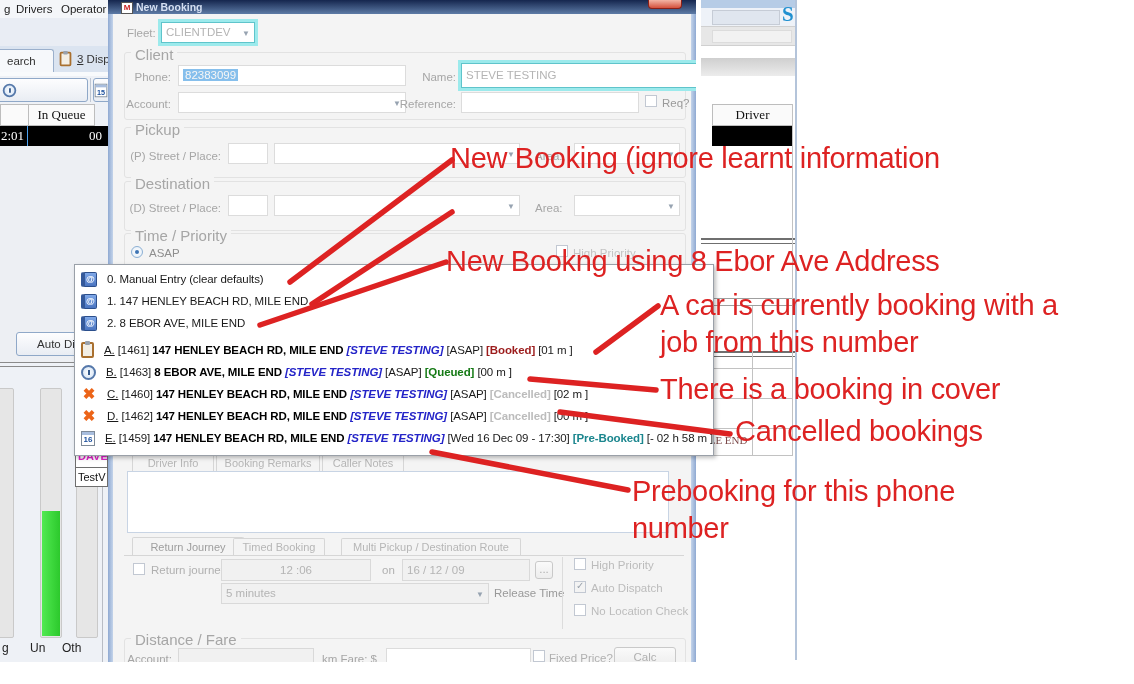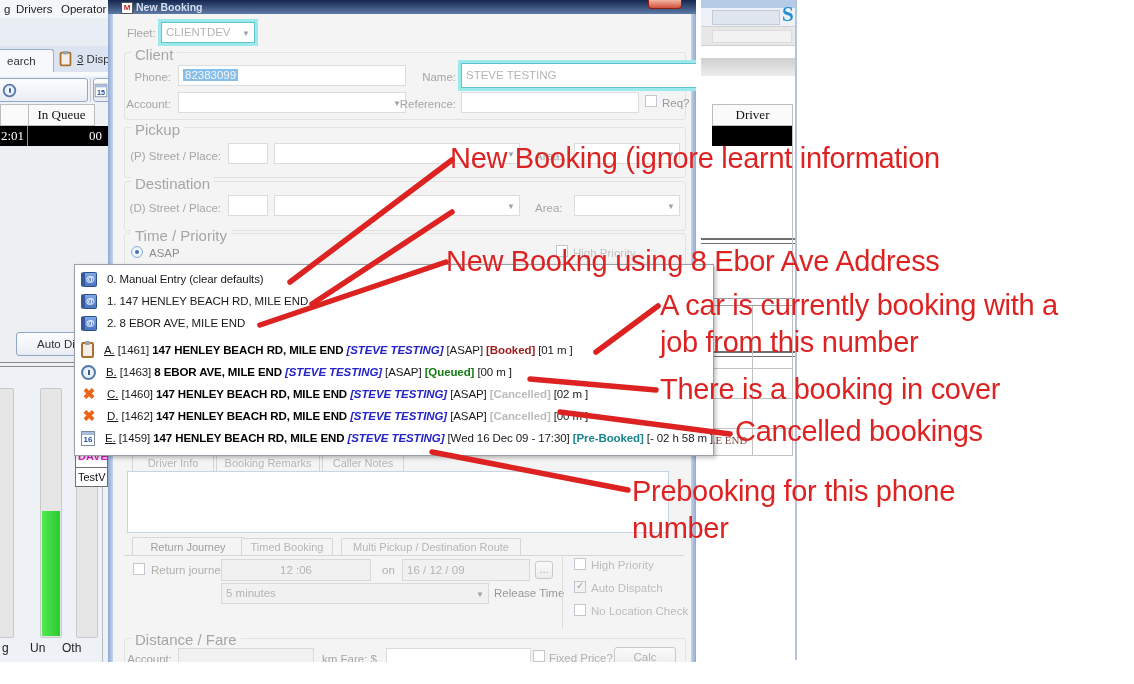--- a/index.html
+++ b/index.html
@@ -228,21 +228,21 @@
       <span class="lb" style="left:36px;top:233px;color:#8e8e8e;" data-name="asap-label">ASAP</span>
       <span class="cb" style="left:443px;top:231px;" data-name="high-priority-checkbox-top"></span>
       <span class="lb" style="left:460px;top:233px;color:#c4c4c4;" data-name="high-priority-label-top">High Priority</span>
 
       <div class="tab" style="left:19px;top:440px;width:82px;" data-name="tab-driver-info">Driver Info</div>
       <div class="tab" style="left:103px;top:440px;width:104px;" data-name="tab-booking-remarks">Booking Remarks</div>
       <div class="tab" style="left:209px;top:440px;width:82px;" data-name="tab-caller-notes">Caller Notes</div>
       <div class="inp" style="left:14px;top:457px;width:542px;height:62px;border-color:#c8d4e4;" data-name="notes-textarea"></div>
 
       <div class="tab" style="left:19px;top:523px;width:112px;height:18px;line-height:18px;color:#9e9e9e;" data-name="tab-return-journey">Return Journey</div>
-      <div class="tab" style="left:128px;top:524px;width:92px;" data-name="tab-timed-booking">Timed Booking</div>
+      <div class="tab" style="left:120px;top:524px;width:92px;" data-name="tab-timed-booking">Timed Booking</div>
       <div class="tab" style="left:228px;top:524px;width:180px;" data-name="tab-multi-pickup">Multi Pickup / Destination Route</div>
       <div class="tabline" style="left:11px;top:541px;width:560px;" data-name="tab-baseline"></div>
 
       <span class="cb" style="left:20px;top:549px;" data-name="return-journey-checkbox"></span>
       <span class="lb" style="left:38px;top:550px;color:#b0b0b0;" data-name="return-journey-label">Return journey</span>
       <div class="inp dis" style="left:108px;top:545px;width:150px;height:22px;text-align:center;line-height:20px;" data-name="return-time-input">12 :06</div>
       <span class="lb" style="left:269px;top:550px;color:#b0b0b0;" data-name="on-label">on</span>
       <div class="inp dis" style="left:289px;top:545px;width:128px;height:22px;line-height:20px;" data-name="return-date-input">16 / 12 / 09</div>
       <div class="btn" style="left:422px;top:547px;width:18px;height:18px;line-height:14px;" data-name="date-picker-button">...</div>
       <div class="inp combo dis" style="left:108px;top:569px;width:268px;height:21px;" data-name="release-time-combo">

